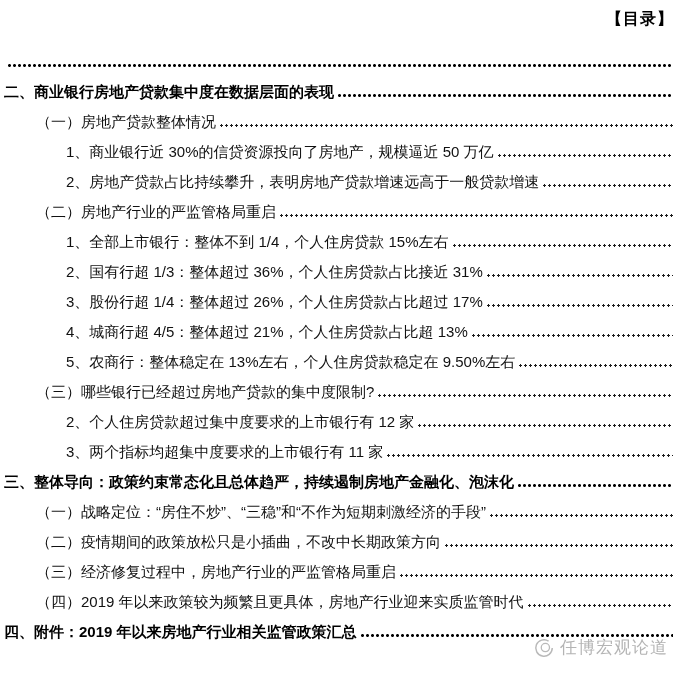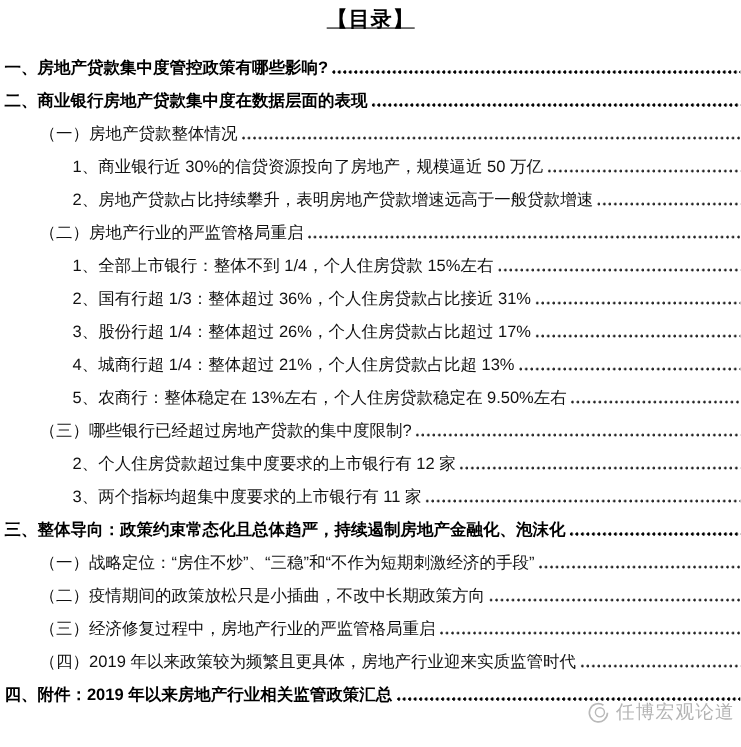--- a/index.html
+++ b/index.html
@@ -11,28 +11,27 @@
     overflow: hidden;
     position: relative;
   }
   .page {
     width: 674px;
     height: 679px;
     padding-top: 7px;
     position: relative;
   }
   .title {
-    text-align: center;
-    font-size: 19px;
+    text-align: right;
+    font-size: 16px;
     font-weight: bold;
     letter-spacing: 1px;
     height: 24px;
     line-height: 24px;
     color: #000000;
-    text-decoration: underline;
   }
   .toc {
     margin-top: 13px;
   }
   .row {
     display: flex;
     height: 30px;
     align-items: flex-end;
     font-size: 15px;
     line-height: 24px;
@@ -76,21 +75,20 @@
   .wm-icon svg { width: 100%; height: 100%; }
 </style>
 </head>
 <body>
 
 <div class="page">
   <div class="title">【目录】</div>
 
   <div class="toc" id="toc">
   <div class="row l1">
-    <span class="entry-text">一、房地产贷款集中度管控政策有哪些影响?</span>
     <span class="leader"></span>
   </div>
 
   <div class="row l1">
     <span class="entry-text">二、商业银行房地产贷款集中度在数据层面的表现</span>
     <span class="leader"></span>
   </div>
 
   <div class="row l2">
     <span class="entry-text">（一）房地产贷款整体情况</span>
@@ -121,21 +119,21 @@
     <span class="entry-text">2、国有行超 1/3：整体超过 36%，个人住房贷款占比接近 31%</span>
     <span class="leader"></span>
   </div>
 
   <div class="row l3">
     <span class="entry-text">3、股份行超 1/4：整体超过 26%，个人住房贷款占比超过 17%</span>
     <span class="leader"></span>
   </div>
 
   <div class="row l3">
-    <span class="entry-text">4、城商行超 1/4：整体超过 21%，个人住房贷款占比超 13%</span>
+    <span class="entry-text">4、城商行超 4/5：整体超过 21%，个人住房贷款占比超 13%</span>
     <span class="leader"></span>
   </div>
 
   <div class="row l3">
     <span class="entry-text">5、农商行：整体稳定在 13%左右，个人住房贷款稳定在 9.50%左右</span>
     <span class="leader"></span>
   </div>
 
   <div class="row l2">
     <span class="entry-text">（三）哪些银行已经超过房地产贷款的集中度限制?</span>

